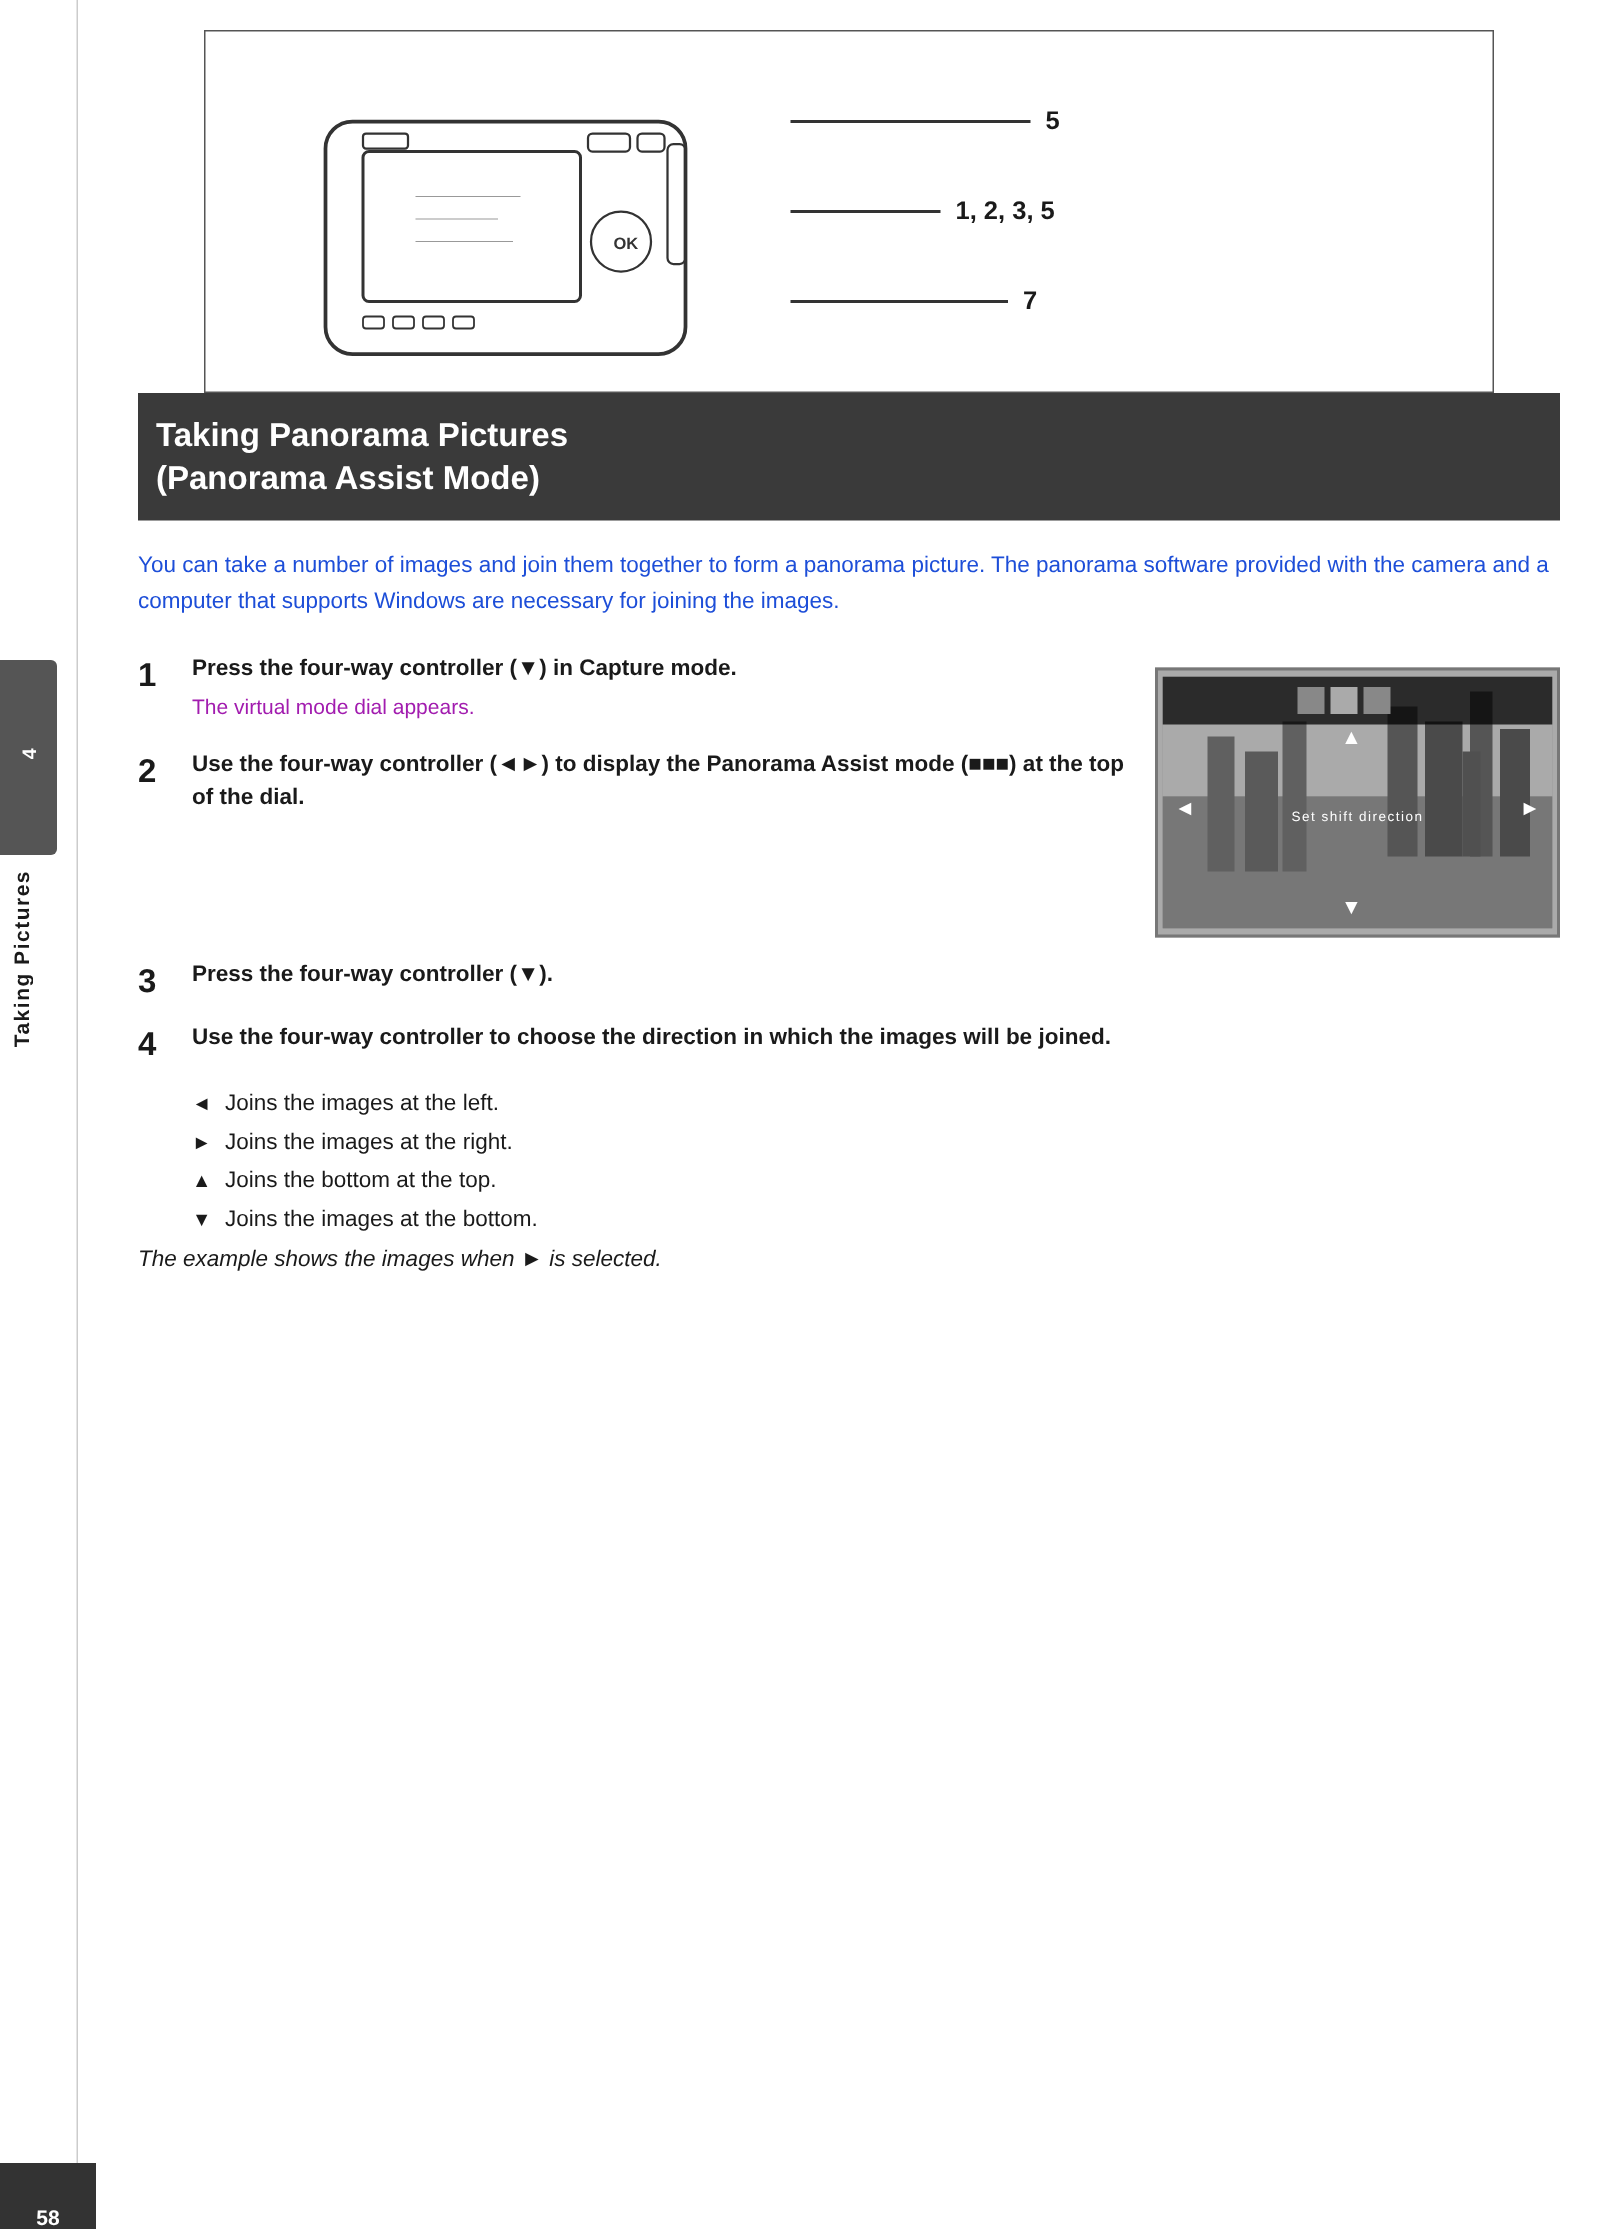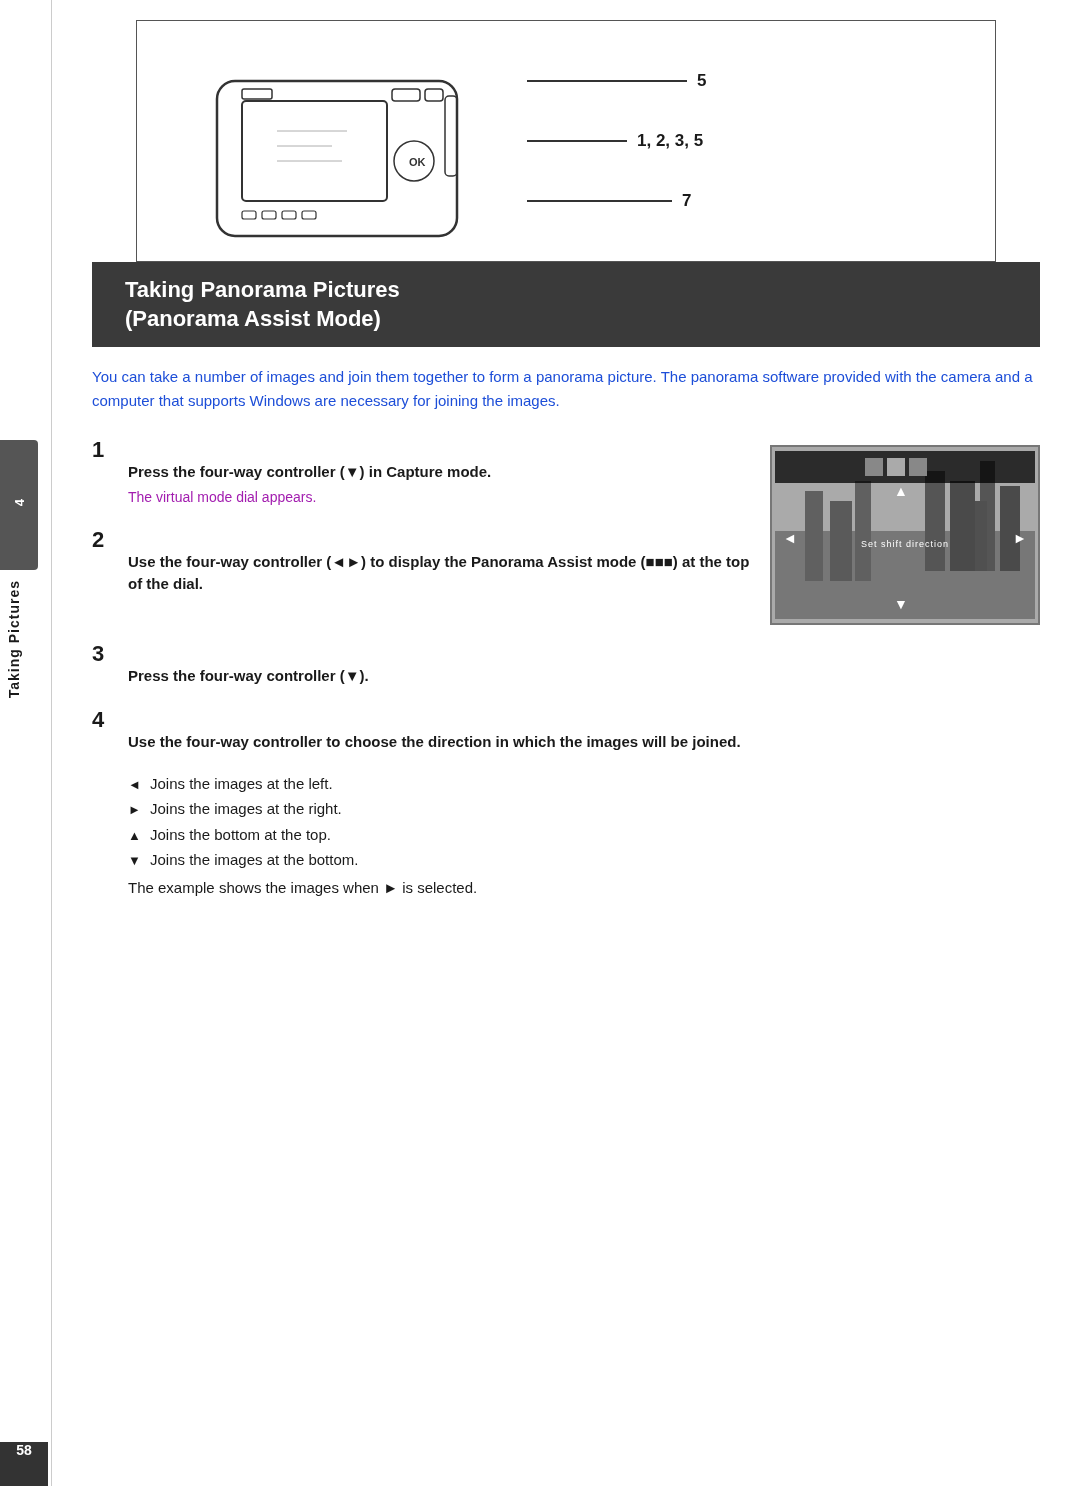--- a/index.html
+++ b/index.html
@@ -63,25 +63,25 @@
       font-size: 14px;
       font-weight: bold;
       color: #1a1a1a;
       letter-spacing: 1px;
     }
 
     .page-number-box {
       position: absolute;
       bottom: 0;
       left: 0;
-      width: 48px;
+      width: 64px;
       height: 44px;
       background: #333333;
       display: flex;
-      align-items: flex-start;
+      align-items: flex-end;
       justify-content: center;
     }
 
     .page-number-box span {
       color: #ffffff;
       font-size: 14px;
       font-weight: bold;
     }
 
     
@@ -138,21 +138,21 @@
       background: #333;
       margin-right: 10px;
     }
 
     
     .section-title {
       background: #3a3a3a;
       color: #ffffff;
       font-size: 22px;
       font-weight: bold;
-      padding: 14px 33px;
+      padding: 14px 12px;
       margin-top: 0;
       margin-bottom: 18px;
       line-height: 1.3;
     }
 
     .intro-text {
       font-size: 15px;
       line-height: 1.6;
       margin-bottom: 22px;
       color: #1d4ed8;
@@ -167,21 +167,20 @@
     .step-number {
       font-size: 22px;
       font-weight: bold;
       min-width: 36px;
       color: #1a1a1a;
       padding-top: 2px;
     }
 
     .step-content {
       flex: 1;
-      margin-top: 26px;
     }
 
     .step-content p {
       font-size: 15px;
       font-weight: bold;
       line-height: 1.45;
       margin-bottom: 4px;
     }
 
     .step-content .sub-text {
@@ -233,23 +232,23 @@
       gap: 8px;
     }
 
     .bullet-list li .bullet-char {
       font-size: 13px;
       min-width: 14px;
     }
 
     .example-text {
       font-size: 15px;
-      margin-left: 36px;
       margin-top: 6px;
       color: #1a1a1a;
+      font-style: italic;
     }
   </style>
 </head>
 <body>
 
 <div class="sidebar">
   <div class="sidebar-tab">
     <span class="tab-number">4</span>
   </div>
   <div class="sidebar-vertical-text">Taking Pictures</div>

